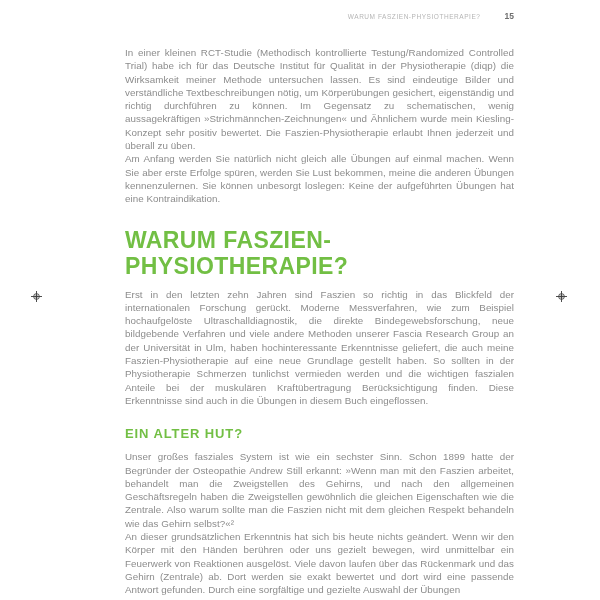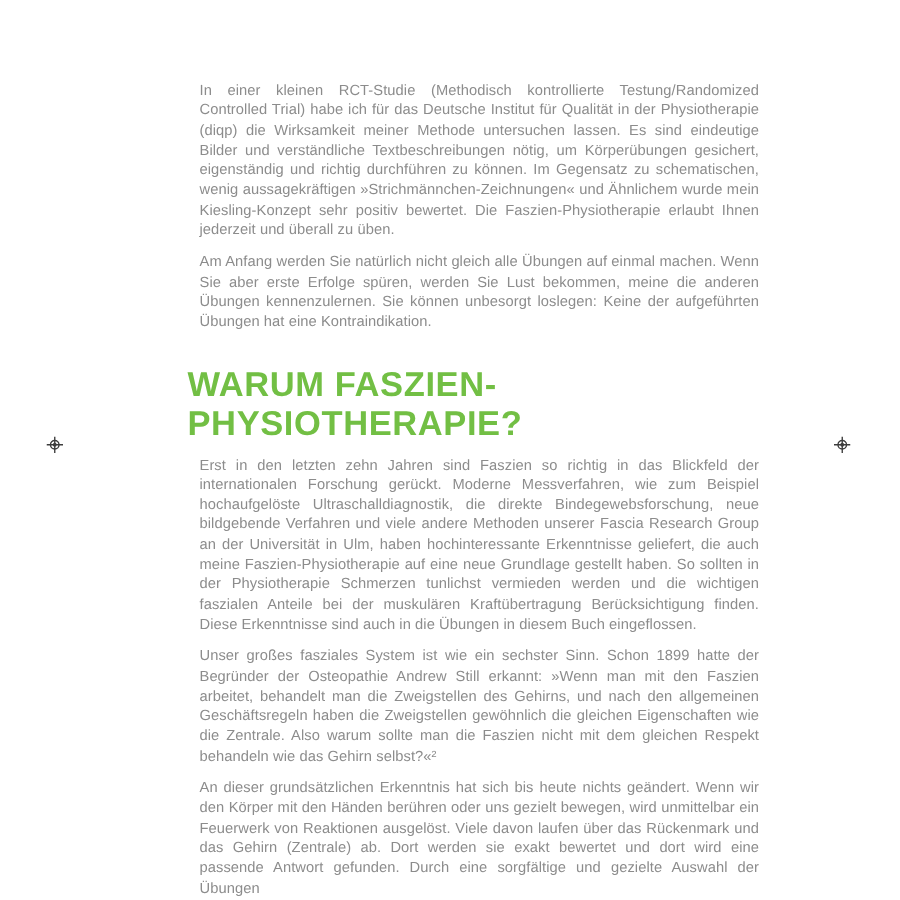--- a/index.html
+++ b/index.html
@@ -43,21 +43,21 @@
     left: 125px;
     top: 46px;
     width: 389px;
     color: var(--body-text, #8c8c8c);
     font-size: 9.8px;
     line-height: 13.3px;
     text-align: justify;
     letter-spacing: 0.05px;
   }
   .column p {
-    margin: 8px;
+    margin: 0;
     hyphens: auto;
     -webkit-hyphens: auto;
   }
   h1.chapter-title {
     color: var(--accent-green, #72bf44);
     font-size: 23px;
     line-height: 26px;
     font-weight: 700;
     letter-spacing: 0.4px;
     margin: 21px 0 9px 0;
@@ -79,20 +79,24 @@
   }
   .reg-mark.left  { left: 31px;  top: 291px; }
   .reg-mark.right { left: 556px; top: 291px; }
   .reg-mark svg { display: block; width: 11px; height: 11px; }
 </style>
 </head>
 <body>
 
 <div class="page">
 
+  <div class="running-head">
+    <span class="rh-title">WARUM FASZIEN-PHYSIOTHERAPIE?</span>
+    <span class="rh-page">15</span>
+  </div>
 
   <span class="reg-mark left">
     <svg viewBox="0 0 12 12" xmlns="http://www.w3.org/2000/svg">
       <line x1="6" y1="0" x2="6" y2="12" stroke="#3d3d3d" stroke-width="1"></line>
       <line x1="0" y1="6" x2="12" y2="6" stroke="#3d3d3d" stroke-width="1"></line>
       <circle cx="6" cy="6" r="3.1" fill="none" stroke="#3d3d3d" stroke-width="1"></circle>
       <circle cx="6" cy="6" r="1.4" fill="#3d3d3d"></circle>
     </svg>
   </span>
 
@@ -106,18 +110,19 @@
   </span>
 
   <main class="column">
     <p>In einer kleinen RCT-Studie (Methodisch kontrollierte Testung/Randomized Controlled Trial) habe ich für das Deutsche Institut für Qualität in der Physiotherapie (diqp) die Wirksamkeit meiner Methode untersuchen lassen. Es sind eindeutige Bilder und verständliche Textbeschreibungen nötig, um Körperübungen gesichert, eigenständig und richtig durchführen zu können. Im Gegensatz zu schematischen, wenig aussagekräftigen »Strichmännchen-Zeichnungen« und Ähnlichem wurde mein Kiesling-Konzept sehr positiv bewertet. Die Faszien-Physiotherapie erlaubt Ihnen jederzeit und überall zu üben.</p>
     <p>Am Anfang werden Sie natürlich nicht gleich alle Übungen auf einmal machen. Wenn Sie aber erste Erfolge spüren, werden Sie Lust bekommen, meine die anderen Übungen kennenzulernen. Sie können unbesorgt loslegen: Keine der aufgeführten Übungen hat eine Kontraindikation.</p>
 
     <h1 class="chapter-title">WARUM FASZIEN-PHYSIOTHERAPIE?</h1>
 
     <p>Erst in den letzten zehn Jahren sind Faszien so richtig in das Blickfeld der internationalen Forschung gerückt. Moderne Messverfahren, wie zum Beispiel hochaufgelöste Ultraschalldiagnostik, die direkte Bindegewebsforschung, neue bildgebende Verfahren und viele andere Methoden unserer Fascia Research Group an der Universität in Ulm, haben hochinteressante Erkenntnisse geliefert, die auch meine Faszien-Physiotherapie auf eine neue Grundlage gestellt haben. So sollten in der Physiotherapie Schmerzen tunlichst vermieden werden und die wichtigen faszialen Anteile bei der muskulären Kraftübertragung Berücksichtigung finden. Diese Erkenntnisse sind auch in die Übungen in diesem Buch eingeflossen.</p>
 
+    <h2 class="section-title">EIN ALTER HUT?</h2>
 
     <p>Unser großes fasziales System ist wie ein sechster Sinn. Schon 1899 hatte der Begründer der Osteopathie Andrew Still erkannt: »Wenn man mit den Faszien arbeitet, behandelt man die Zweigstellen des Gehirns, und nach den allgemeinen Geschäftsregeln haben die Zweigstellen gewöhnlich die gleichen Eigenschaften wie die Zentrale. Also warum sollte man die Faszien nicht mit dem gleichen Respekt behandeln wie das Gehirn selbst?«²</p>
     <p>An dieser grundsätzlichen Erkenntnis hat sich bis heute nichts geändert. Wenn wir den Körper mit den Händen berühren oder uns gezielt bewegen, wird unmittelbar ein Feuerwerk von Reaktionen ausgelöst. Viele davon laufen über das Rückenmark und das Gehirn (Zentrale) ab. Dort werden sie exakt bewertet und dort wird eine passende Antwort gefunden. Durch eine sorgfältige und gezielte Auswahl der Übungen</p>
   </main>
 
 </div>
 
 </body></html>

